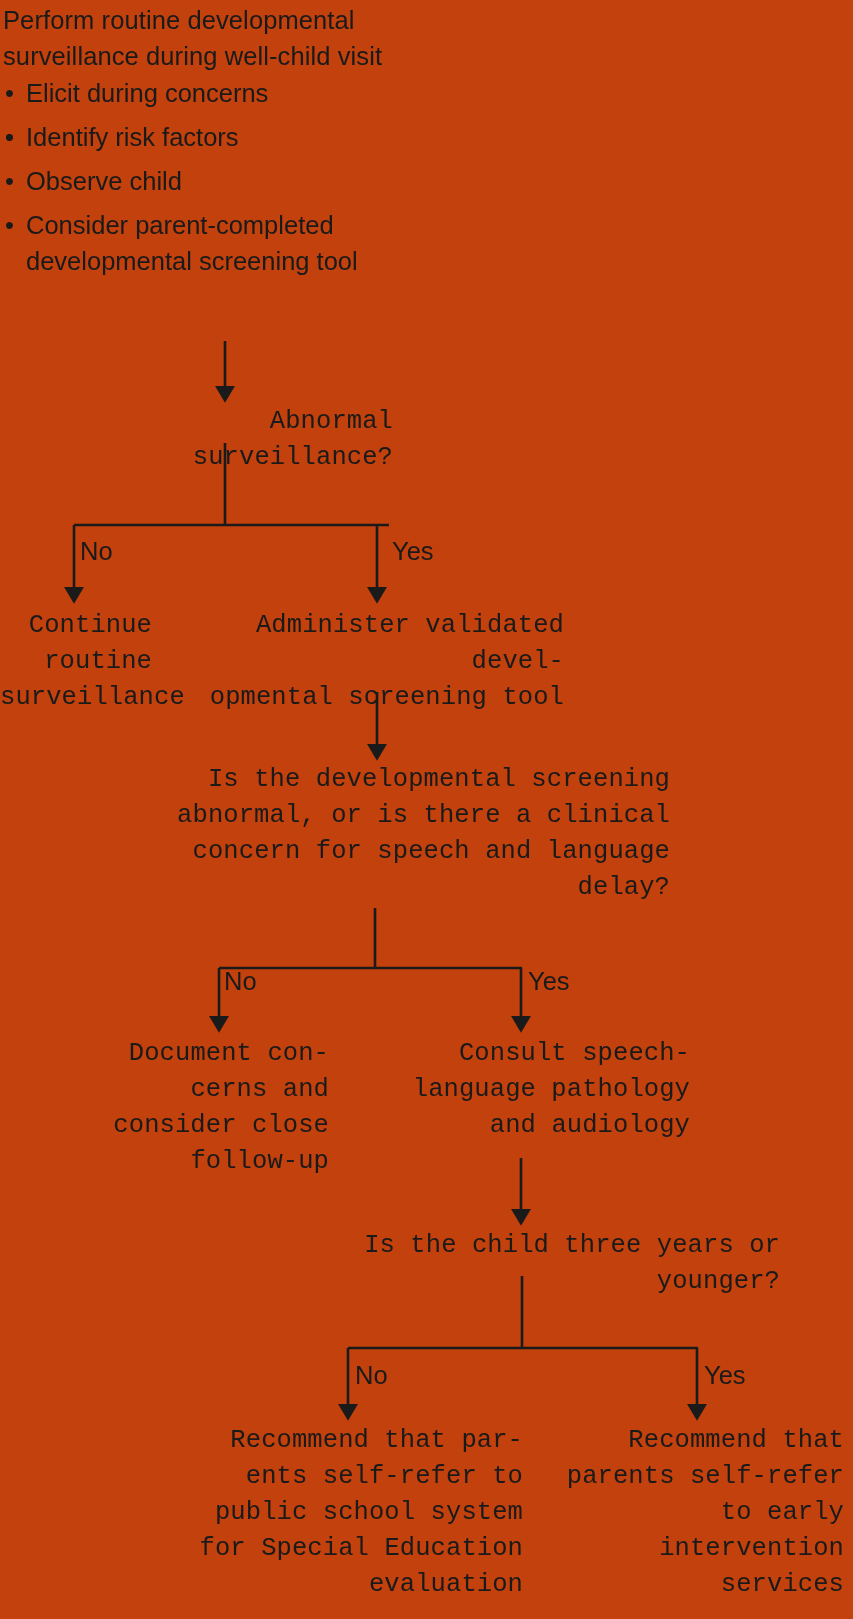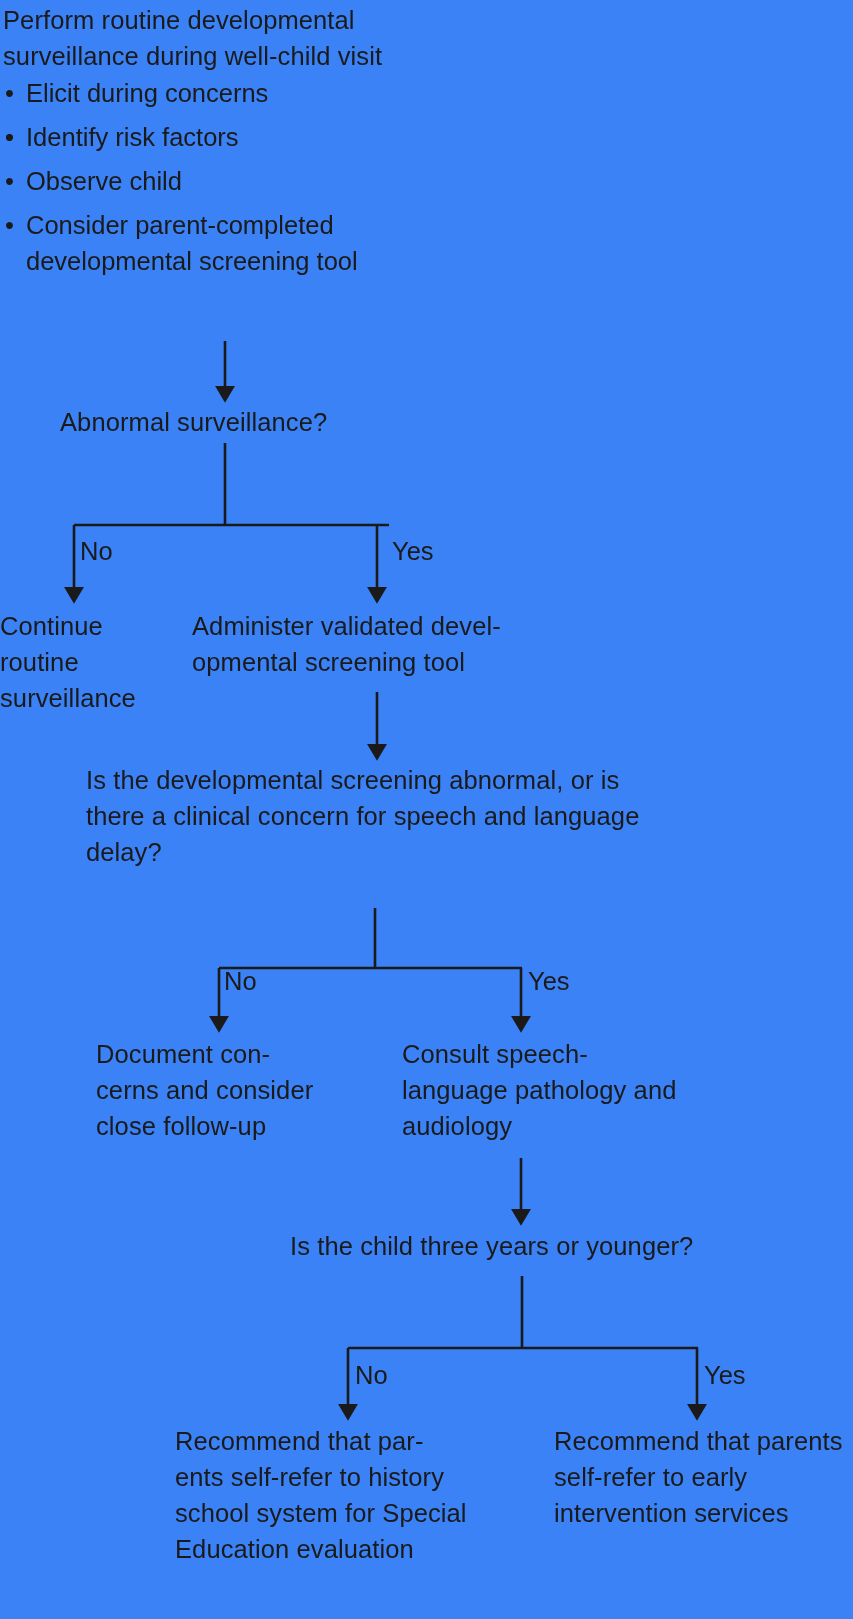--- a/index.html
+++ b/index.html
@@ -10,41 +10,41 @@
   }
   body {
     font-family: "Liberation Sans", sans-serif;
     color: #1a1a1a;
   }
   #chart-root {
     position: relative;
     width: 853px;
     height: 1619px;
     overflow: hidden;
-    background: #3b82f6;
+    background: #c2410c;
   }
   
   #connectors {
     position: absolute;
     left: 0;
     top: 0;
     width: 853px;
     height: 1619px;
     pointer-events: none;
   }
   
   .txt {
     position: absolute;
     font-size: 25.5px;
     line-height: 36px;
     color: #1a1a1a;
     letter-spacing: 0.1px;
     white-space: pre-line;
   }
-  .txt.ctr { text-align: left; }
+  .txt.ctr { text-align: right; font-family: Liberation Mono, monospace; }
   .txt.lft { text-align: left; }
 
   
   #intro-para {
     left: 3px;
     top: 2px;
     width: 470px;
     line-height: 36px;
   }
   
@@ -170,21 +170,21 @@
 
   <div class="txt ctr" id="a-document">Document con-
 cerns and consider close follow-up</div>
 
   <div class="txt ctr" id="a-consult">Consult speech-
 language pathology and audiology</div>
 
   <div class="txt ctr" id="q-threeyears">Is the child three years or younger?</div>
 
   <div class="txt ctr" id="a-school">Recommend that par-
-ents self-refer to history school system for Special Education evaluation</div>
+ents self-refer to public school system for Special Education evaluation</div>
 
   <div class="txt ctr" id="a-earlyint">Recommend that parents self-refer to early intervention services</div>
 
   <div class="edge-label" id="lbl-no-1">No</div>
   <div class="edge-label" id="lbl-yes-1">Yes</div>
   <div class="edge-label" id="lbl-no-2">No</div>
   <div class="edge-label" id="lbl-yes-2">Yes</div>
   <div class="edge-label" id="lbl-no-3">No</div>
   <div class="edge-label" id="lbl-yes-3">Yes</div>
 

